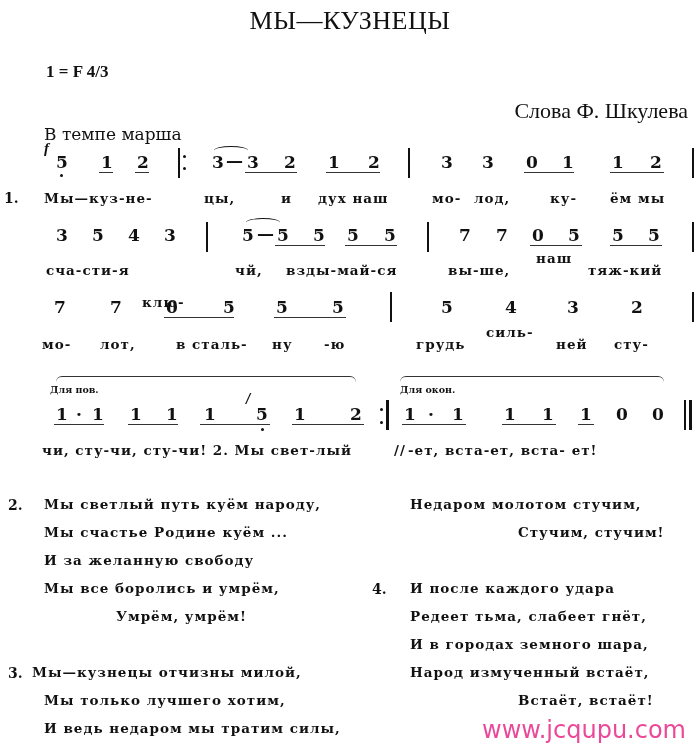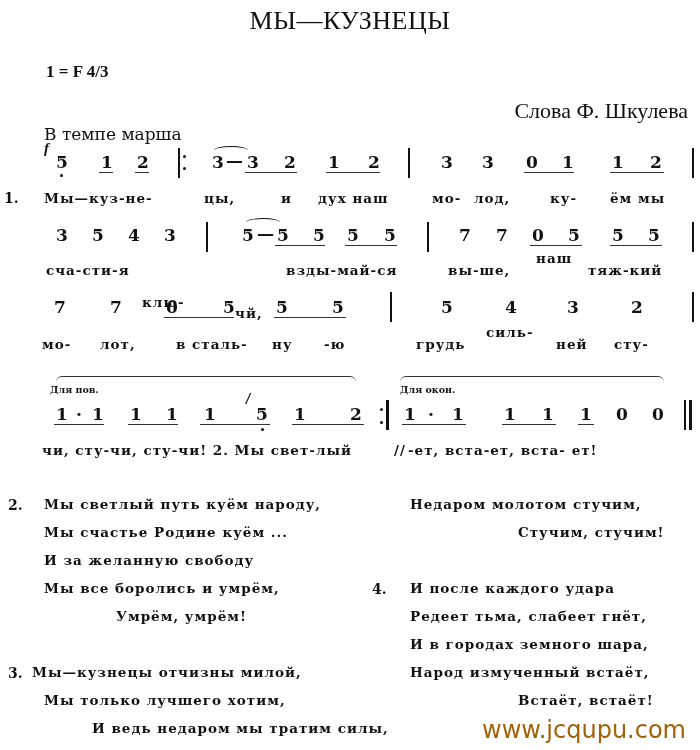--- a/index.html
+++ b/index.html
@@ -14,21 +14,21 @@
   .lyr { font-family:"DejaVu Serif", serif; font-weight:bold; font-size:13.5px; letter-spacing:1px; }
   .bar { position:absolute; width:2px; background:#111; }
   .bar.thick { width:3px; }
   .ul { position:absolute; height:1px; background:#333; }
   .dot { position:absolute; width:3px; height:3px; background:#111; border-radius:50%; }
   .slur { position:absolute; border-top:1.5px solid #111; border-radius:50% 50% 0 0; height:8px; }
   .bracket { position:absolute; border-top:1px solid #333; height:6px; border-radius:6px 6px 0 0; }
   .vnum { font-family:"DejaVu Serif", serif; font-weight:bold; font-size:14px; }
   .verse { font-family:"DejaVu Serif", serif; font-weight:bold; font-size:13.5px; letter-spacing:1px; line-height:28px; }
   .small { font-family:"DejaVu Serif", serif; font-weight:bold; font-size:9.5px; }
-  .wm { right:14px; top:716px; font-family:"DejaVu Sans", sans-serif; font-size:24px; color:#a16207; }
+  .wm { right:14px; top:716px; font-family:"DejaVu Sans", sans-serif; font-size:24px; color:#ec4899; }
 </style>
 </head>
 <body>
 
 <div class="abs title">МЫ—КУЗНЕЦЫ</div>
 <div class="abs key">1 = F  4/3</div>
 <div class="abs author">Слова Ф. Шкулева</div>
 <div class="abs tempo">В темпе марша</div>
 <div class="abs dyn" style="left:44px;top:140px;">f</div>
 
@@ -94,21 +94,21 @@
   <span class="abs note" style="left:532px;top:225px;">0</span>
   <span class="abs note" style="left:568px;top:225px;">5</span>
   <div class="ul" style="left:530px;top:245px;width:52px;"></div>
   <span class="abs note" style="left:612px;top:225px;">5</span>
   <span class="abs note" style="left:648px;top:225px;">5</span>
   <div class="ul" style="left:610px;top:245px;width:52px;"></div>
   <div class="bar" style="left:692px;top:222px;height:30px;"></div>
 
   <span class="abs lyr" style="left:46px;top:262px;">сча-сти-я</span>
   <span class="abs lyr" style="left:142px;top:262px;margin-top:32px;">клю-</span>
-  <span class="abs lyr" style="left:235px;top:262px;margin-top:43px;">чй,</span>
+  <span class="abs lyr" style="left:235px;top:262px;">чй,</span>
   <span class="abs lyr" style="left:286px;top:262px;">взды-май-ся</span>
   <span class="abs lyr" style="left:448px;top:262px;">вы-ше,</span>
   <span class="abs lyr" style="left:536px;top:250px;">наш</span>
   <span class="abs lyr" style="left:588px;top:262px;">тяж-кий</span>
 </div>
 
 <div>
   <span class="abs note" style="left:54px;top:297px;">7</span>
   <span class="abs note" style="left:110px;top:297px;">7</span>
   <span class="abs note" style="left:166px;top:297px;">0</span>
@@ -185,21 +185,21 @@
   <div class="abs verse" style="left:44px;top:518px;">Мы счастье Родине куём ...</div>
   <div class="abs verse" style="left:44px;top:546px;">И за желанную свободу</div>
   <div class="abs verse" style="left:44px;top:574px;">Мы все боролись и умрём,</div>
   <div class="abs verse" style="left:116px;top:602px;">Умрём, умрём!</div>
 </div>
 
 <div>
   <span class="abs vnum" style="left:8px;top:665px;">3.</span>
   <div class="abs verse" style="left:32px;top:658px;">Мы—кузнецы отчизны милой,</div>
   <div class="abs verse" style="left:44px;top:686px;">Мы только лучшего хотим,</div>
-  <div class="abs verse" style="left:44px;top:714px;margin-left:48px;">И ведь недаром мы тратим силы,</div>
+  <div class="abs verse" style="left:44px;top:714px;">И ведь недаром мы тратим силы,</div>
   <div class="abs verse" style="left:410px;top:490px;">Недаром молотом стучим,</div>
   <div class="abs verse" style="left:518px;top:518px;">Стучим, стучим!</div>
 </div>
 
 <div>
   <span class="abs vnum" style="left:372px;top:581px;">4.</span>
   <div class="abs verse" style="left:410px;top:574px;">И после каждого удара</div>
   <div class="abs verse" style="left:410px;top:602px;">Редеет тьма, слабеет гнёт,</div>
   <div class="abs verse" style="left:410px;top:630px;">И в городах земного шара,</div>
   <div class="abs verse" style="left:410px;top:658px;">Народ измученный встаёт,</div>

